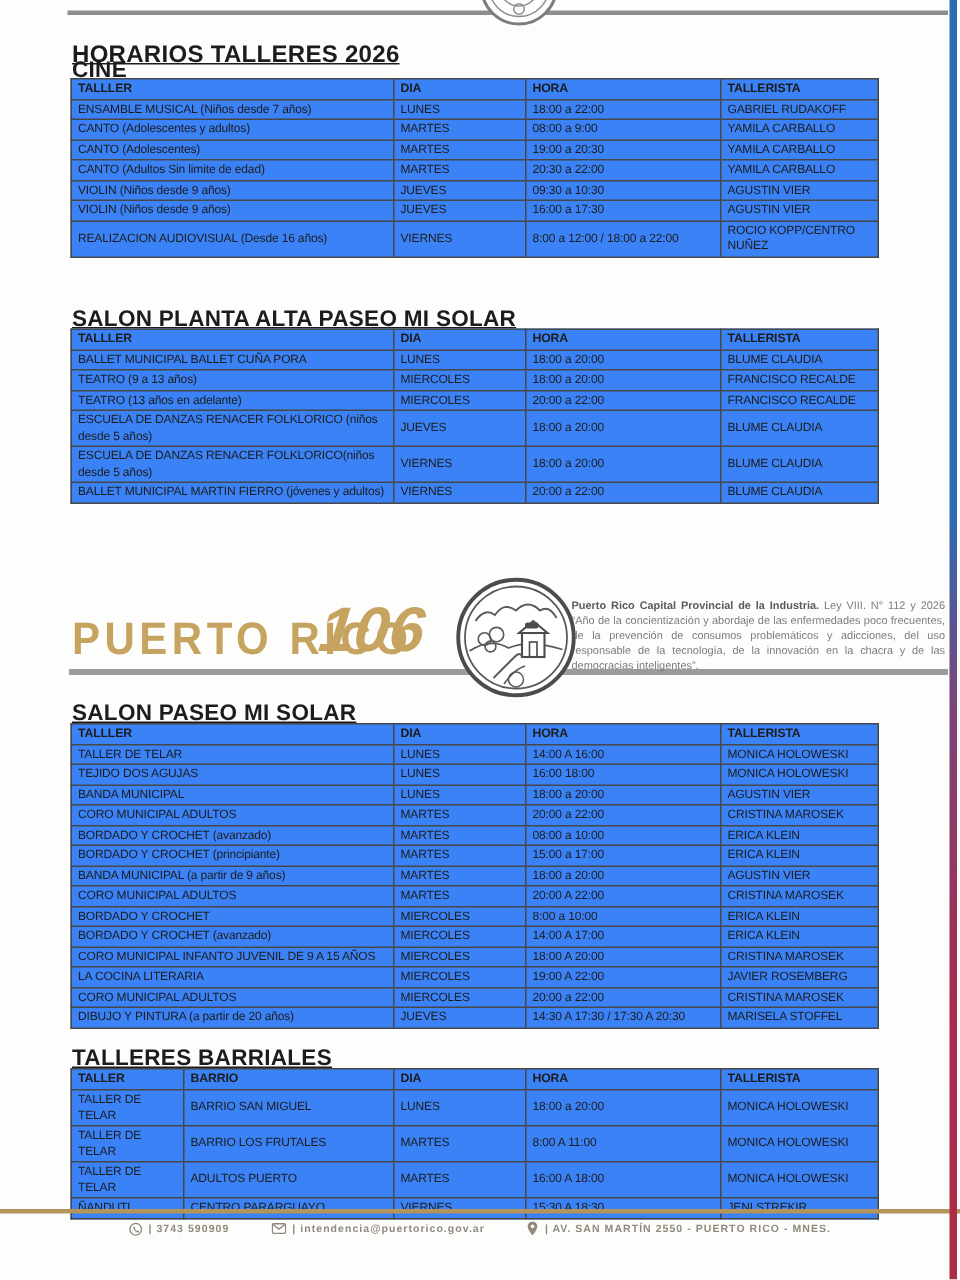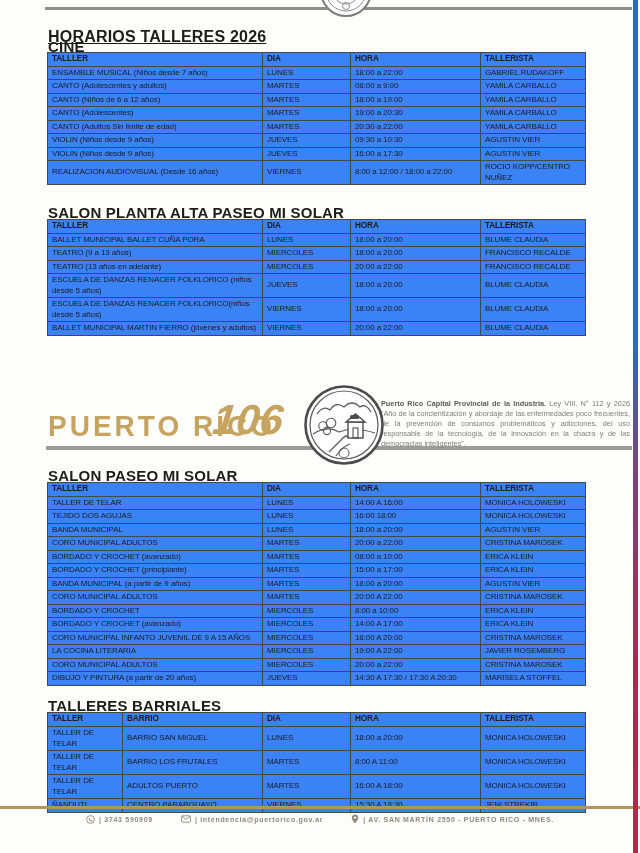--- a/index.html
+++ b/index.html
@@ -111,26 +111,20 @@
       <tr>
         <td>ENSAMBLE MUSICAL (Niños desde 7 años)</td>
         <td>LUNES</td>
         <td>18:00 a 22:00</td>
         <td>GABRIEL RUDAKOFF</td>
       </tr>
       <tr>
         <td>CANTO (Adolescentes y adultos)</td>
         <td>MARTES</td>
         <td>08:00 a 9:00</td>
-        <td>YAMILA CARBALLO</td>
-      </tr>
-      <tr>
-        <td>CANTO (Niños de 6 a 12 años)</td>
-        <td>MARTES</td>
-        <td>18:00 a 19:00</td>
         <td>YAMILA CARBALLO</td>
       </tr>
       <tr>
         <td>CANTO (Adolescentes)</td>
         <td>MARTES</td>
         <td>19:00 a 20:30</td>
         <td>YAMILA CARBALLO</td>
       </tr>
       <tr>
         <td>CANTO (Adultos Sin limite de edad)</td>

